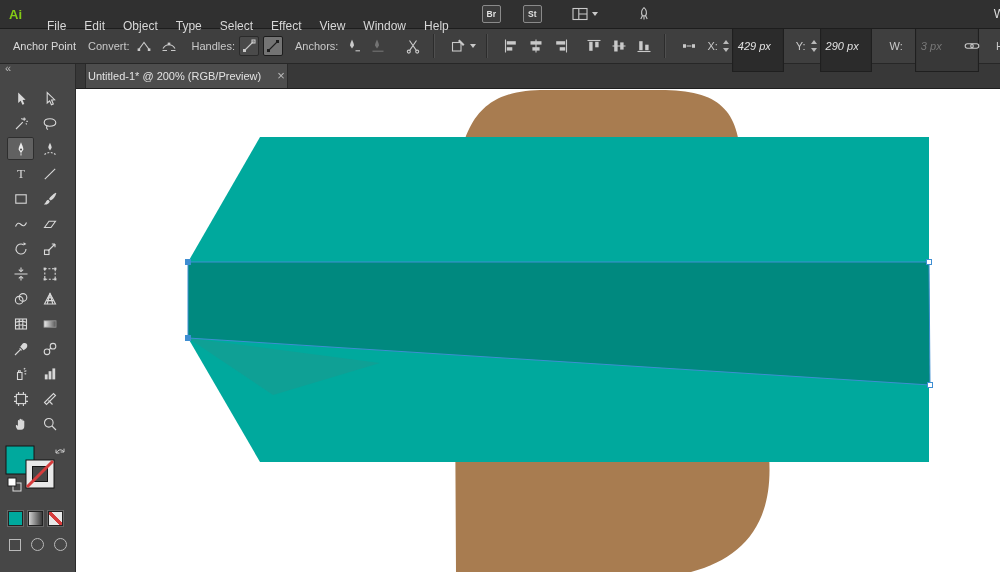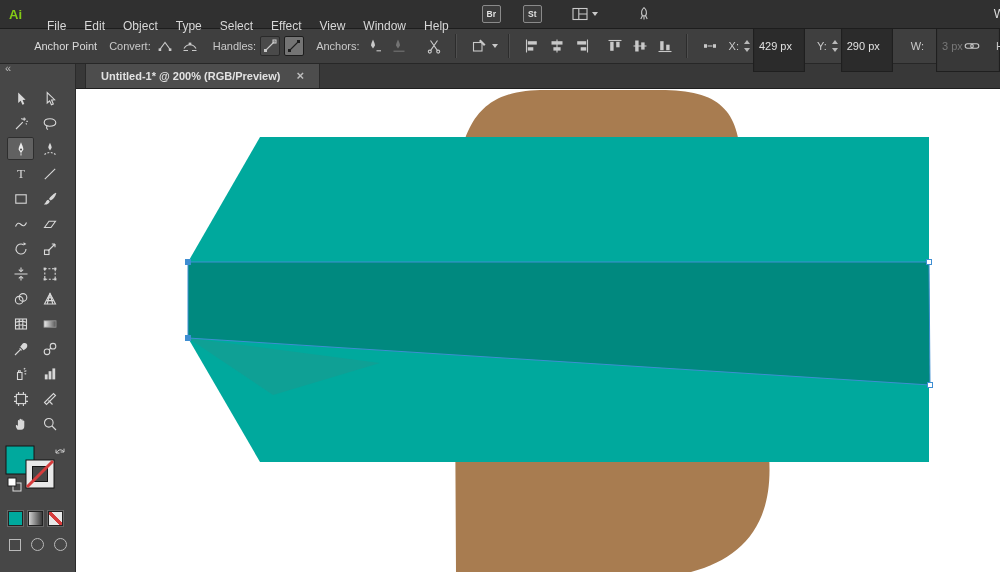--- a/index.html
+++ b/index.html
@@ -15,31 +15,31 @@
   .mb-icons{display:flex;align-items:center;margin-left:24px;gap:22px;}
   .badge{width:17px;height:16px;border:1px solid #8a8a8a;border-radius:2px;background:#3c3c3c;
          font-size:8.5px;font-weight:bold;color:#e0e0e0;display:flex;align-items:center;justify-content:center;}
   .ws-switcher{display:flex;align-items:center;gap:4px;margin-left:8px;}
   .caret{width:0;height:0;border-left:3.5px solid transparent;border-right:3.5px solid transparent;border-top:4px solid #c9c9c9;}
   .mb-right{position:absolute;right:-5px;top:0;height:28px;line-height:28px;font-size:12px;color:#ddd;}
 
   
   .controlbar{position:absolute;left:0;top:28px;right:0;height:34px;background:#3f3f3f;
               border-top:1px solid #4a4a4a;border-bottom:1px solid #272727;
-              display:flex;align-items:center;font-size:11px;color:#c9c9c9;white-space:nowrap;z-index:4;justify-content:flex-end;}
+              display:flex;align-items:center;font-size:11px;color:#c9c9c9;white-space:nowrap;z-index:4;}
   .cb-title{margin-left:13px;color:#dadada;}
   .cb-label{margin-left:12px;}
   .icon-btn{width:21px;height:21px;display:flex;align-items:center;justify-content:center;border-radius:2px;margin-left:4px;}
   .icon-btn.dim{opacity:.38;}
   .mini-btn{width:18px;height:18px;margin-left:4px;border:1px solid #2a2a2a;background:#4a4a4a;border-radius:2px;
             display:flex;align-items:center;justify-content:center;}
   .mini-btn.pressed{background:#747474;border-color:#1c1c1c;}
   .sep{width:1px;height:24px;background:#2c2c2c;border-right:1px solid #4f4f4f;margin:0 8px 0 10px;}
   .field{height:16px;background:#2b2b2b;border:1px solid #1f1f1f;color:#e0e0e0;font-size:11px;line-height:16px;
-         padding:17px 5px;width:40px;box-shadow:inset 0 1px 1px rgba(0,0,0,.45);}
+         padding:17px 5px;width:40px;box-shadow:inset 0 1px 1px rgba(0,0,0,.45);font-style:italic;}
   .field.disabled{color:#787878;background:#383838;}
   .spinner{display:flex;flex-direction:column;align-items:center;margin:0 2px 0 4px;}
   .cb-right-abs{position:absolute;top:0;height:34px;display:flex;align-items:center;}
 
   
   .toolbar{position:absolute;left:0;top:62px;width:75px;bottom:0;background:#474747;
            border-right:1px solid #2b2b2b;z-index:3;}
   .tb-collapse{height:15px;font-size:11px;color:#b9b9b9;padding-left:5px;line-height:13px;}
   .tools{display:grid;grid-template-columns:29px 29px;justify-content:start;margin:10px 0 0 7px;grid-auto-rows:25px;}
   .tool{width:27px;height:23px;display:flex;align-items:center;justify-content:center;border-radius:2px;}
@@ -51,22 +51,22 @@
   .chip.gradient{background:linear-gradient(90deg,#cfcfcf,#3a3a3a);}
   .chip.none{background:linear-gradient(45deg,#e8e8e8 42%,#d63c3c 42%,#d63c3c 58%,#e8e8e8 58%);}
   .modes-row{display:flex;align-items:center;gap:10px;margin:12px 0 0 9px;}
   .mode-sq{width:10px;height:10px;border:1.5px solid #b9b9b9;}
   .mode-circ{width:11px;height:11px;border:1.5px solid #b9b9b9;border-radius:50%;}
 
   
   .tabbar{position:absolute;left:75px;top:62px;right:0;height:26px;background:#383838;
           border-bottom:1px solid #1e1e1e;display:flex;align-items:flex-end;z-index:2;}
   .tab{height:25px;margin-left:10px;background:#4d4d4d;border:1px solid #2a2a2a;border-bottom:none;
-       box-shadow:inset 0 1px 0 #5c5c5c;display:flex;align-items:center;gap:16px;padding:0 15px;
-       font-size:11px;color:#e2e2e2;font-weight:bold;}
+       box-shadow:inset 0 1px 0 #5c5c5c;display:flex;align-items:center;gap:16px;padding:0 2px;
+       font-size:11px;color:#e2e2e2;}
   .tab-close{color:#bdbdbd;font-size:13px;line-height:13px;}
 
   
   .canvas{position:absolute;left:75px;top:88px;right:0;bottom:0;background:#ffffff;overflow:hidden;}
 
   svg .st{stroke:#d8d8d8;stroke-width:1.1;fill:none;}
   svg .fi{fill:#d8d8d8;}
   svg .cst{stroke:#c9c9c9;stroke-width:1.1;fill:none;}
   svg .cfi{fill:#c9c9c9;}
 </style>

